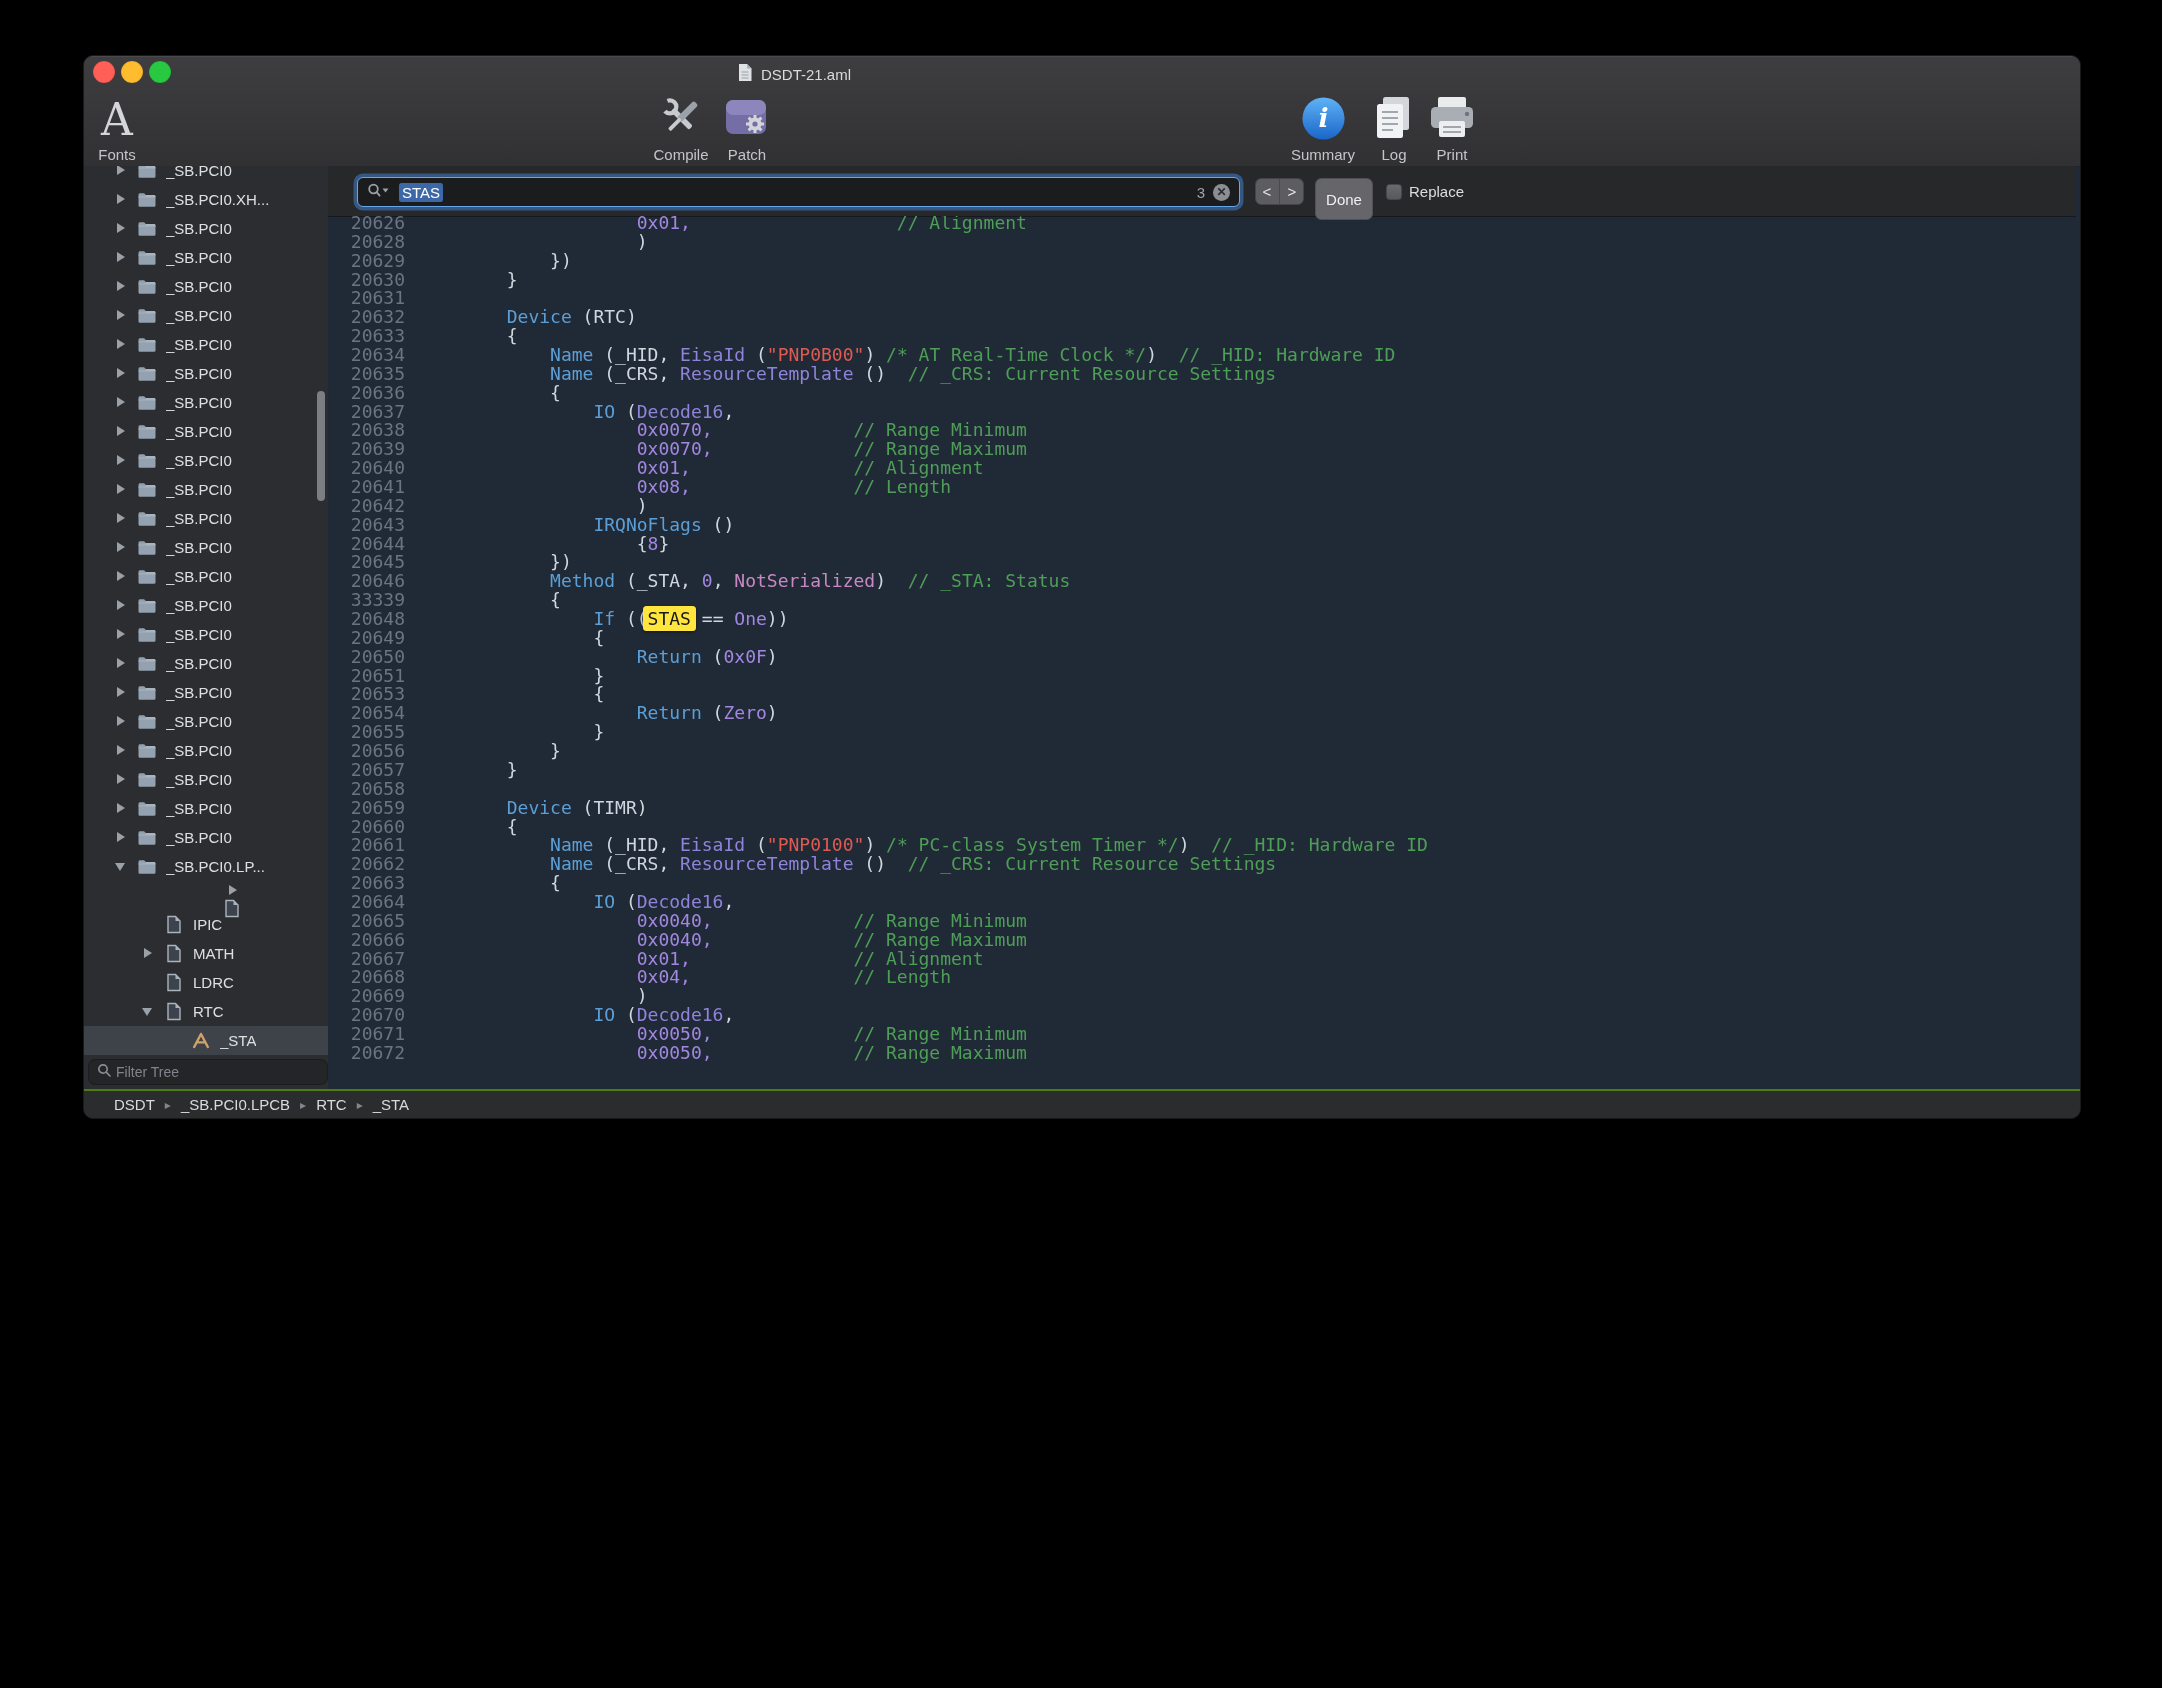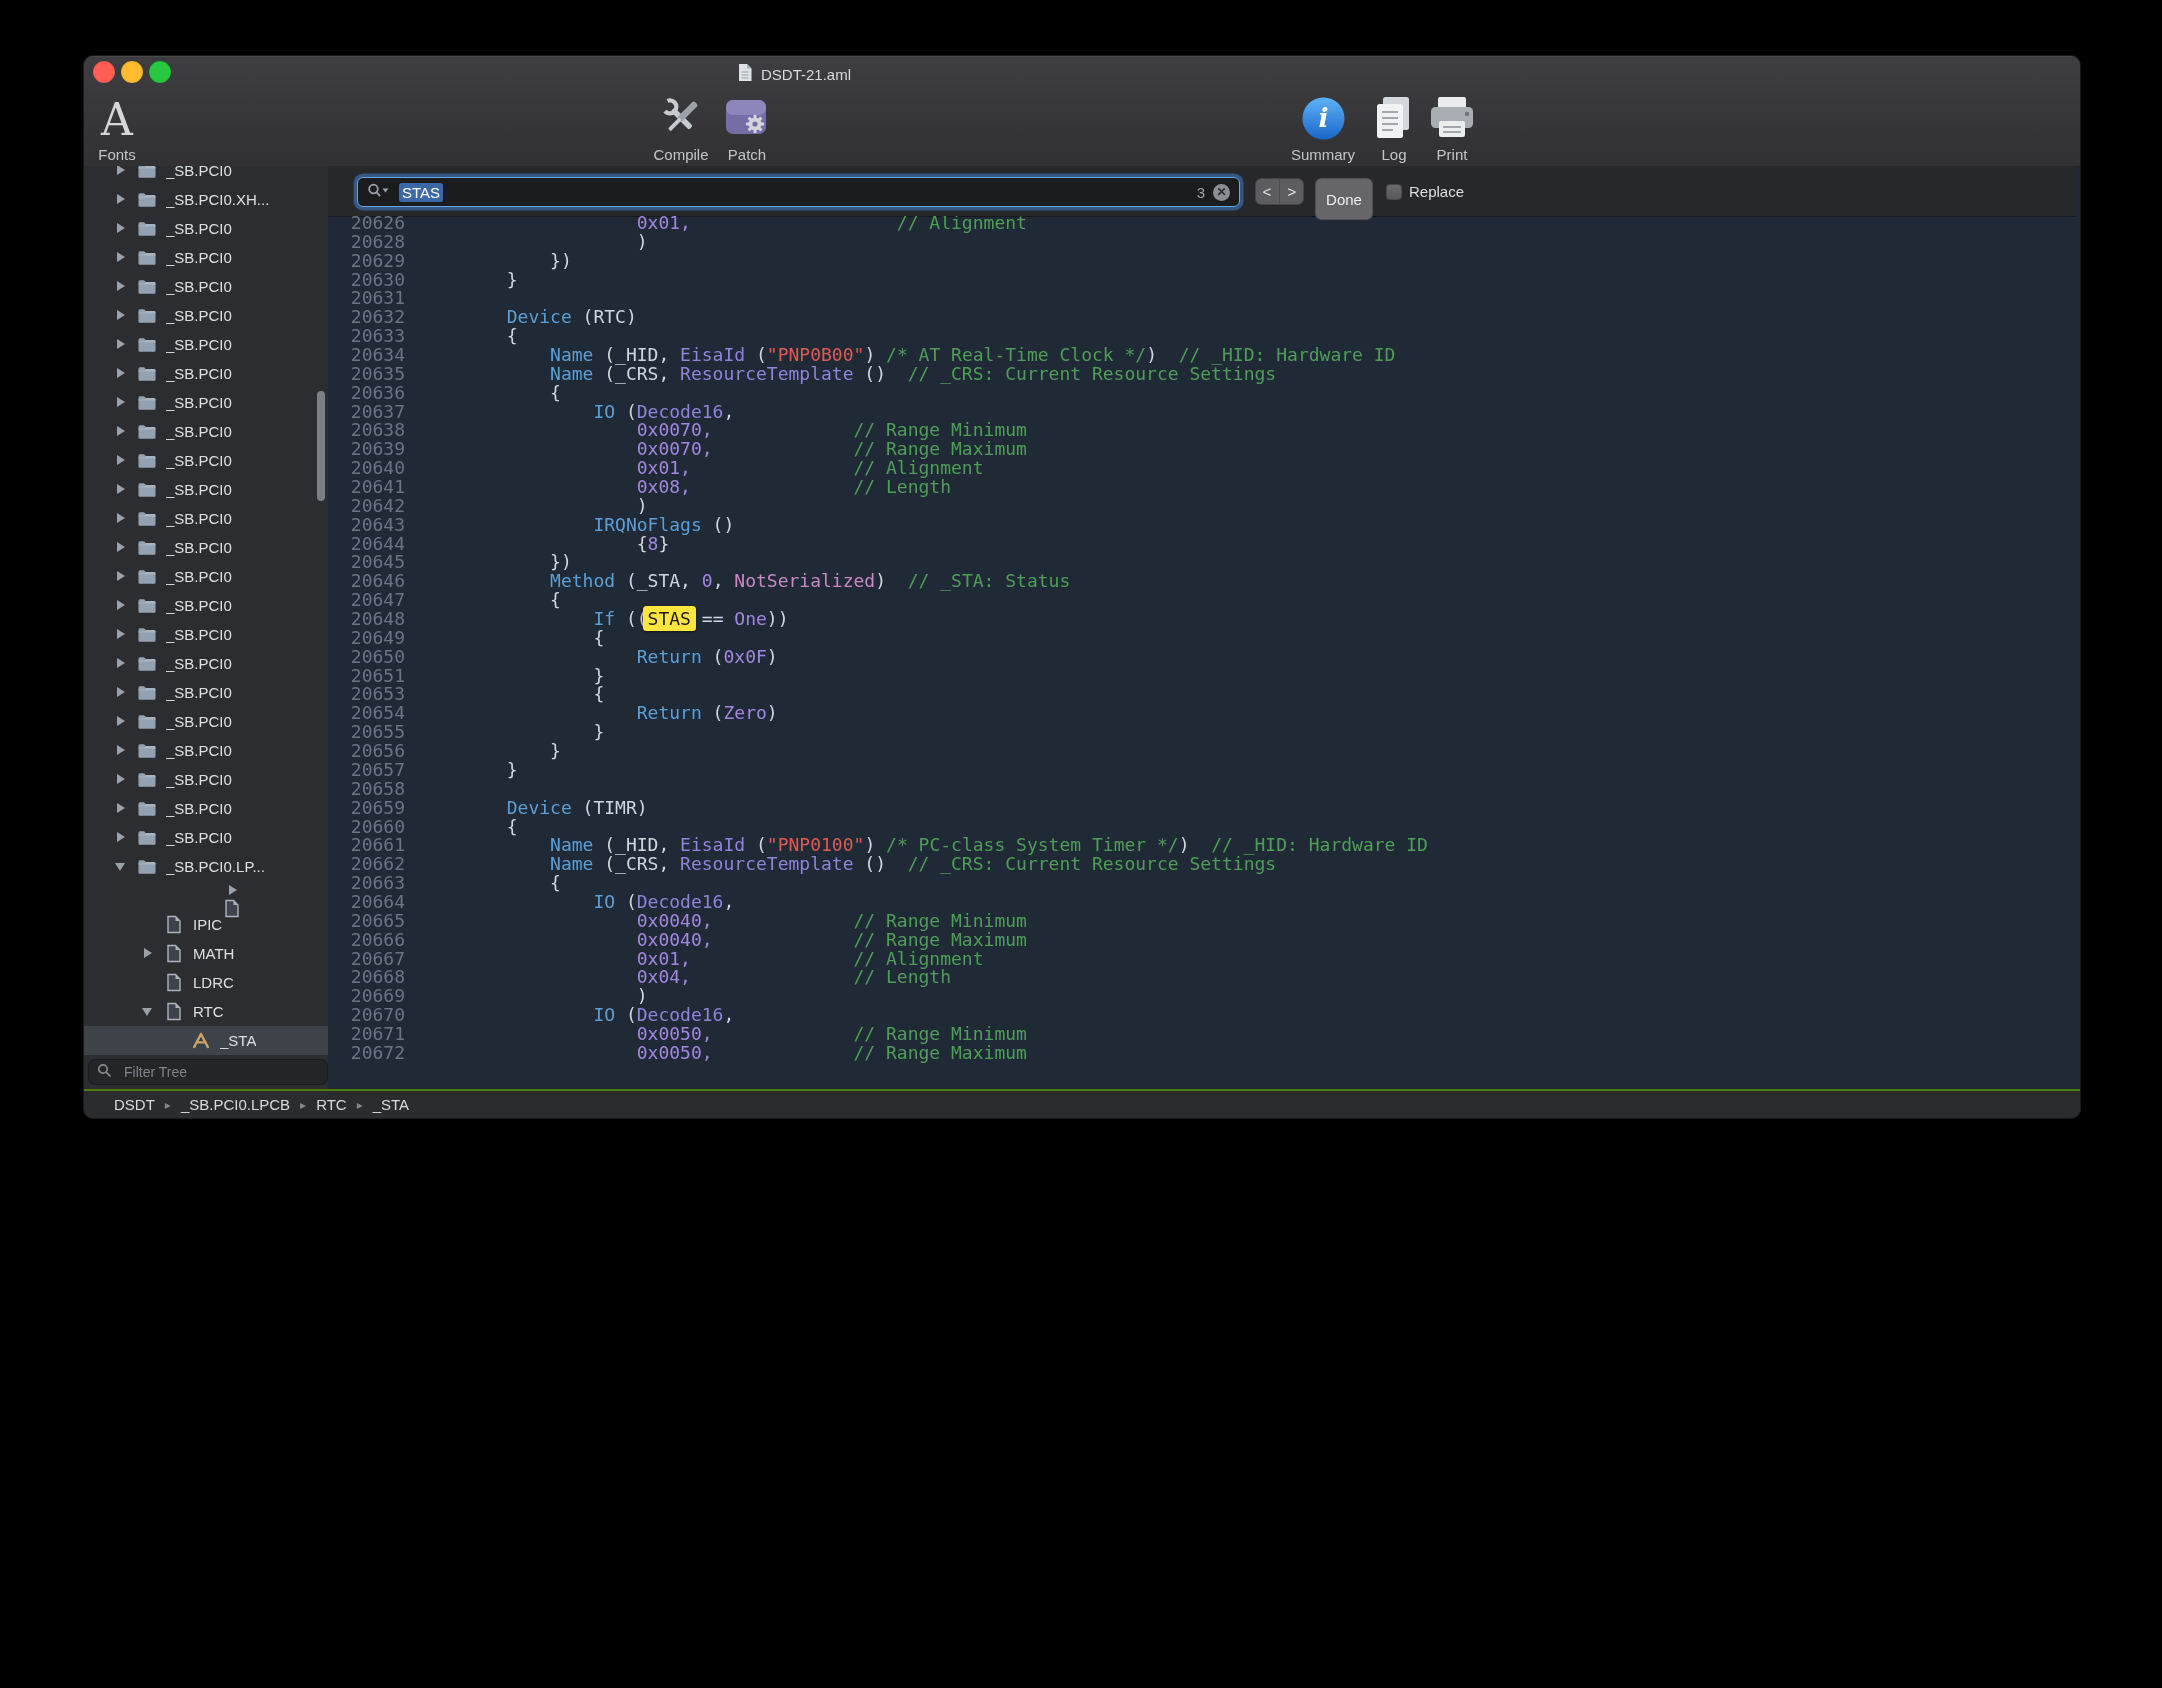--- a/index.html
+++ b/index.html
@@ -26,21 +26,21 @@
   .treeview{position:absolute;left:0;top:0;width:248px;height:893px;overflow:hidden;}
   #tree{margin-top:-10px;}
   .trow{height:29px;display:flex;align-items:center;color:#dde0e3;font-size:15px;}
   .trow.sel{background:var(--selected_row);}
   .disc{width:18px;height:18px;margin-right:6px;position:relative;flex:none;}
   .disc.right::after{content:'';position:absolute;left:5px;top:3.5px;border-left:8px solid #9ba1a8;border-top:5.5px solid transparent;border-bottom:5.5px solid transparent;}
   .disc.down::after{content:'';position:absolute;left:3px;top:5.5px;border-top:8px solid #9ba1a8;border-left:5.5px solid transparent;border-right:5.5px solid transparent;}
   .ticon{width:22px;margin-right:8px;display:flex;justify-content:center;align-items:center;flex:none;}
   .tlabel{white-space:nowrap;overflow:hidden;}
   .sb-scroll{position:absolute;left:233px;top:225px;width:8px;height:110px;border-radius:4px;background:rgba(190,195,200,.55);}
-  .filterbox{position:absolute;left:4px;top:893px;width:240px;height:26px;background:#232527;border:1px solid #1a1c1e;border-radius:7px;display:flex;align-items:center;padding:0 8px;box-sizing:border-box;gap:10px;}
+  .filterbox{position:absolute;left:4px;top:893px;width:240px;height:26px;background:#232527;border:1px solid #1a1c1e;border-radius:7px;display:flex;align-items:center;padding:0 8px;box-sizing:border-box;gap:2px;}
   .filterbox input{flex:1;background:transparent;border:none;outline:none;color:#d6d9dc;font-size:14px;font-family:"Liberation Sans",sans-serif;}
   .filterbox input::placeholder{color:#81858b;}
   .divider-handle{position:absolute;left:246px;top:455px;width:5px;height:22px;border-radius:3px;background:#6a6e73;}
   
   .editorpanel{position:absolute;left:244px;top:0;width:1748px;height:923px;background:var(--editor_bg);}
   .findbar{position:absolute;left:0;top:0;width:1748px;height:50px;background:var(--findbar_bg);border-bottom:1px solid #15191f;}
   .searchfield{position:absolute;left:29px;top:11px;width:883px;height:30px;box-sizing:border-box;background:#1b1c1e;border:1px solid #69a6e8;border-radius:6px;
     box-shadow:0 0 0 3.5px rgba(63,126,204,.55);display:flex;align-items:center;padding:0 9px;gap:8px;}
   .query{color:#fff;font-size:15px;background:var(--query_selection);padding:1px 3px;border-radius:2.5px;}
   .spacer{flex:1;}
@@ -625,21 +625,21 @@
             </div>
             <div class="cline">
               <span class="ln">20645</span>
               <span class="lc"><span class="tk-p">            })</span></span>
             </div>
             <div class="cline">
               <span class="ln">20646</span>
               <span class="lc"><span class="tk-p">            </span><span class="tk-k">Method</span><span class="tk-p"> (_STA, </span><span class="tk-n">0</span><span class="tk-p">, </span><span class="tk-a">NotSerialized</span><span class="tk-p">)  </span><span class="tk-c">// _STA: Status</span></span>
             </div>
             <div class="cline">
-              <span class="ln">20647</span>
+              <span class="ln">33339</span>
               <span class="lc"><span class="tk-p">            {</span></span>
             </div>
             <div class="cline">
               <span class="ln">20648</span>
               <span class="lc"><span class="tk-p">                </span><span class="tk-k">If</span><span class="tk-p"> ((</span><span class="tk-h">STAS</span><span class="tk-p"> == </span><span class="tk-n">One</span><span class="tk-p">))</span></span>
             </div>
             <div class="cline">
               <span class="ln">20649</span>
               <span class="lc"><span class="tk-p">                {</span></span>
             </div>

